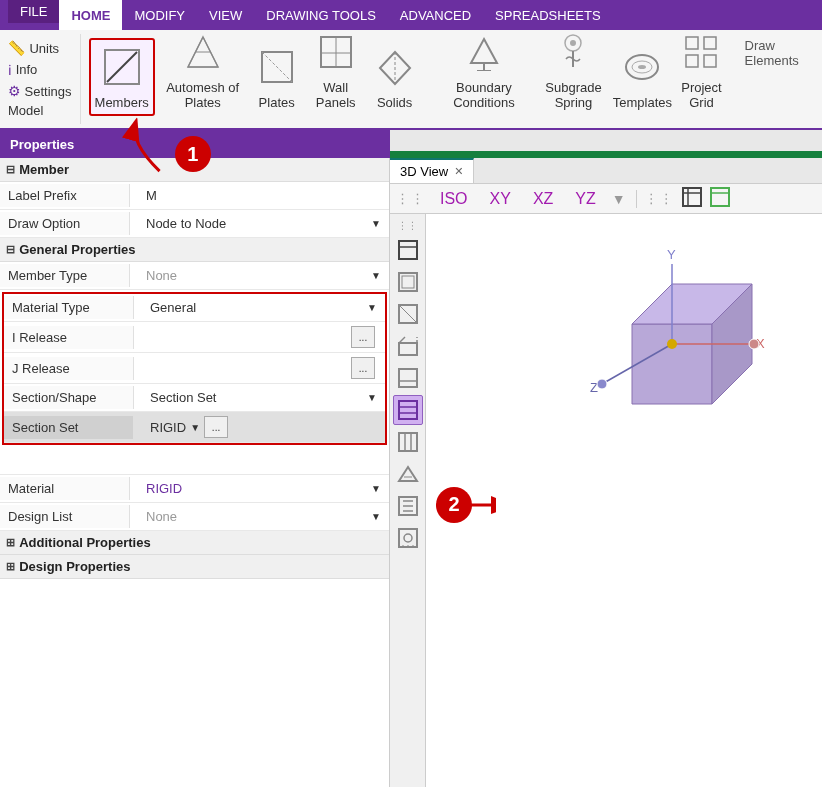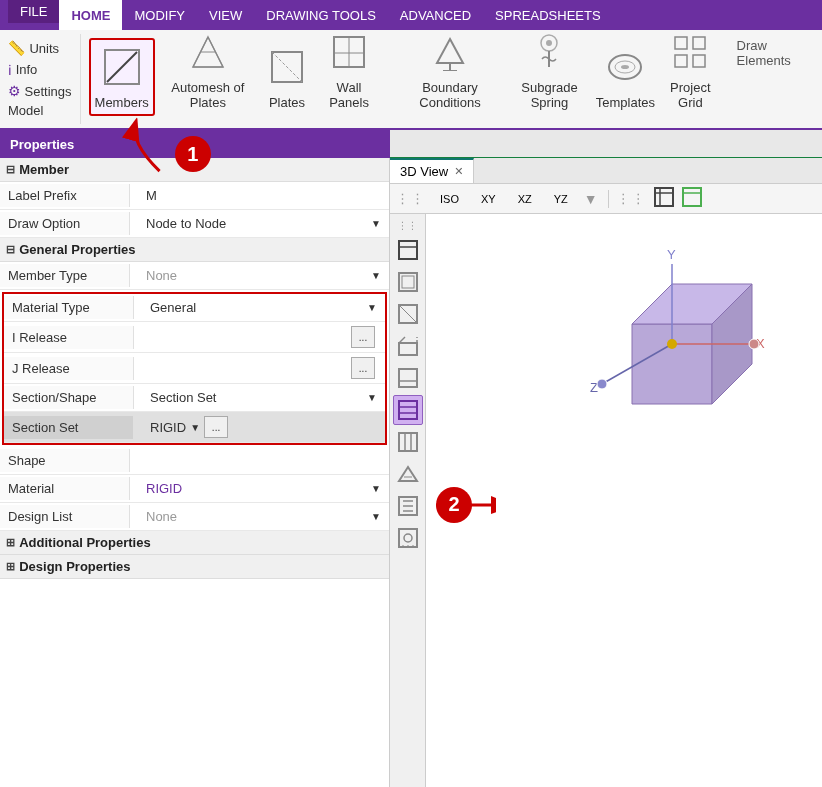--- a/index.html
+++ b/index.html
@@ -263,23 +263,23 @@
       align-items: center;
       border-bottom: 1px solid #ccc;
       padding: 2px 6px;
       gap: 6px;
       height: 30px;
       background: #f5f5f5;
     }
 
     .view-toolbar-btn {
       padding: 2px 8px;
-      font-size: 11px;
-      cursor: pointer;
-      color: #000000;
+      font-size: 16px;
+      cursor: pointer;
+      color: #a21caf;
       background: transparent;
       border: none;
     }
 
     .view-toolbar-sep {
       width: 1px;
       height: 18px;
       background: #ccc;
       margin: 0 2px;
     }
@@ -463,20 +463,33 @@
       <div class="btn-icon">
         <svg width="38" height="38" viewBox="0 0 38 38">
           <rect x="4" y="4" width="30" height="30" fill="none" stroke="#888" stroke-width="2"></rect>
           <line x1="4" y1="20" x2="34" y2="20" stroke="#888" stroke-width="1"></line>
           <line x1="19" y1="4" x2="19" y2="34" stroke="#888" stroke-width="1"></line>
         </svg>
       </div>
       <span>Wall Panels</span>
     </div>
 
+    <div class="ribbon-btn">
+      <div class="btn-icon">
+        <svg width="38" height="38" viewBox="0 0 38 38">
+          <polygon points="19,4 34,20 19,36 4,20" fill="none" stroke="#888" stroke-width="2"></polygon>
+          <line x1="4" y1="20" x2="19" y2="4" stroke="#888" stroke-width="1"></line>
+          <line x1="19" y1="4" x2="34" y2="20" stroke="#888" stroke-width="1"></line>
+          <line x1="4" y1="20" x2="19" y2="36" stroke="#888" stroke-width="1"></line>
+          <line x1="34" y1="20" x2="19" y2="36" stroke="#888" stroke-width="1"></line>
+          <line x1="19" y1="4" x2="19" y2="36" stroke="#888" stroke-width="1" stroke-dasharray="3,2"></line>
+        </svg>
+      </div>
+      <span>Solids</span>
+    </div>
 
     <div style="width:1px; background:#ccc; margin:4px 4px;"></div>
 
     <div class="ribbon-btn">
       <div class="btn-icon">
         <svg width="38" height="38" viewBox="0 0 38 38">
           <polygon points="19,6 32,30 6,30" fill="none" stroke="#888" stroke-width="2"></polygon>
           <line x1="19" y1="30" x2="19" y2="38" stroke="#888" stroke-width="2"></line>
           <line x1="12" y1="38" x2="26" y2="38" stroke="#888" stroke-width="2"></line>
         </svg>
@@ -518,21 +531,21 @@
       </div>
       <span>Project Grid</span>
     </div>
 
     <div class="ribbon-section-label">
       <span>Draw Elements</span>
     </div>
   </div>
 </div>
 
-<div style="display:flex; height:28px; background:#ef4444; border-bottom:1px solid #15803d;">
+<div style="display:flex; height:28px; background:#ef4444; border-bottom:7px solid #15803d;">
   <div class="properties-tab" style="width:390px;">
     <span>Properties</span>
   </div>
   <div style="flex:1; background:#e8e8e8; display:flex; align-items:center; padding:0 8px;">
     
   </div>
 </div>
 
 <div class="main-content">
 
@@ -627,23 +640,20 @@
           <div class="prop-value" style="display:flex; align-items:center; flex:1;">
             <span>RIGID</span>
             <span class="dropdown-arrow" style="margin-left:4px;">▼</span>
             <div class="ellipsis-btn" style="margin-left:4px;">...</div>
           </div>
         </div>
 
       </div>
 
       <div class="prop-row">
-        <div class="prop-label">
-          <span>Shape</span>
-        </div>
         <div class="prop-value">
           <span></span>
         </div>
       </div>
 
       <div class="prop-row">
         <div class="prop-label">
           <span>Material</span>
         </div>
         <div class="prop-value purple">

